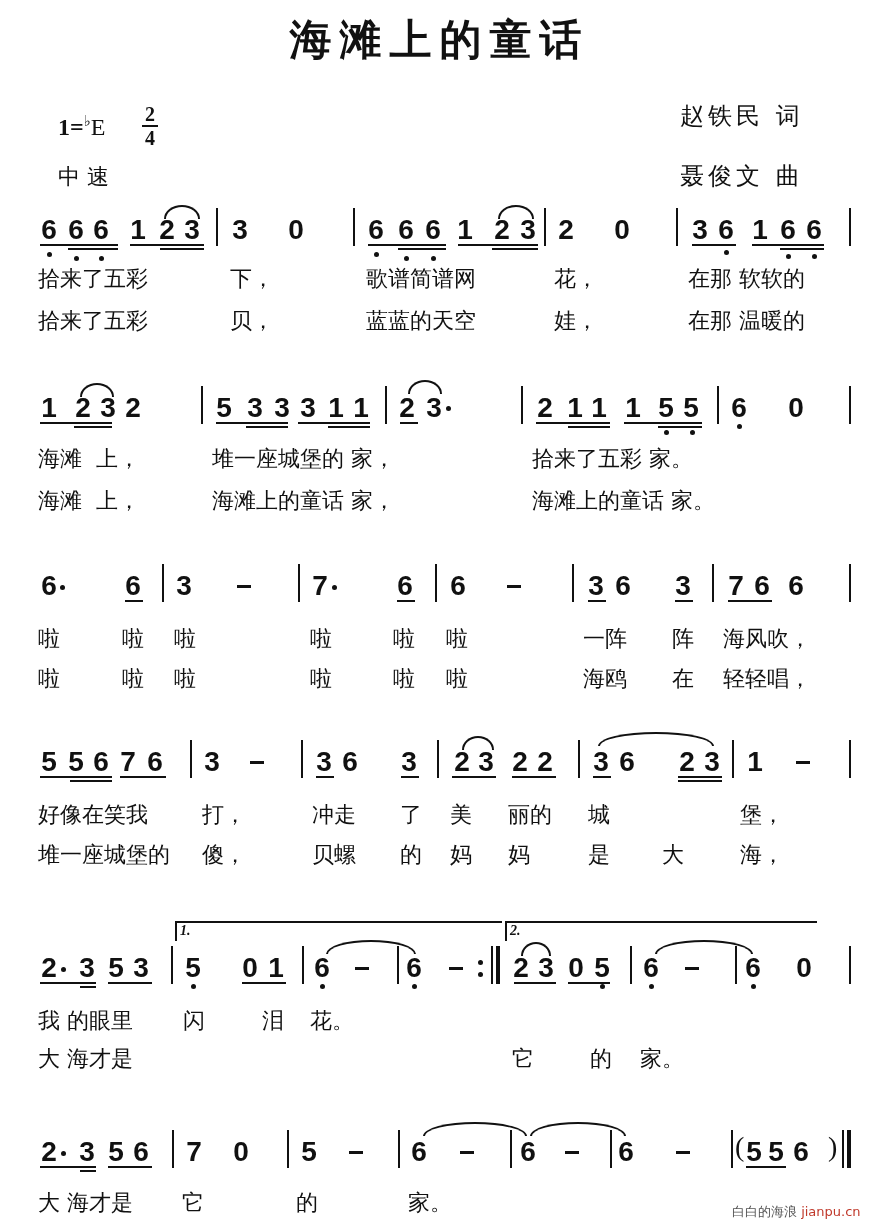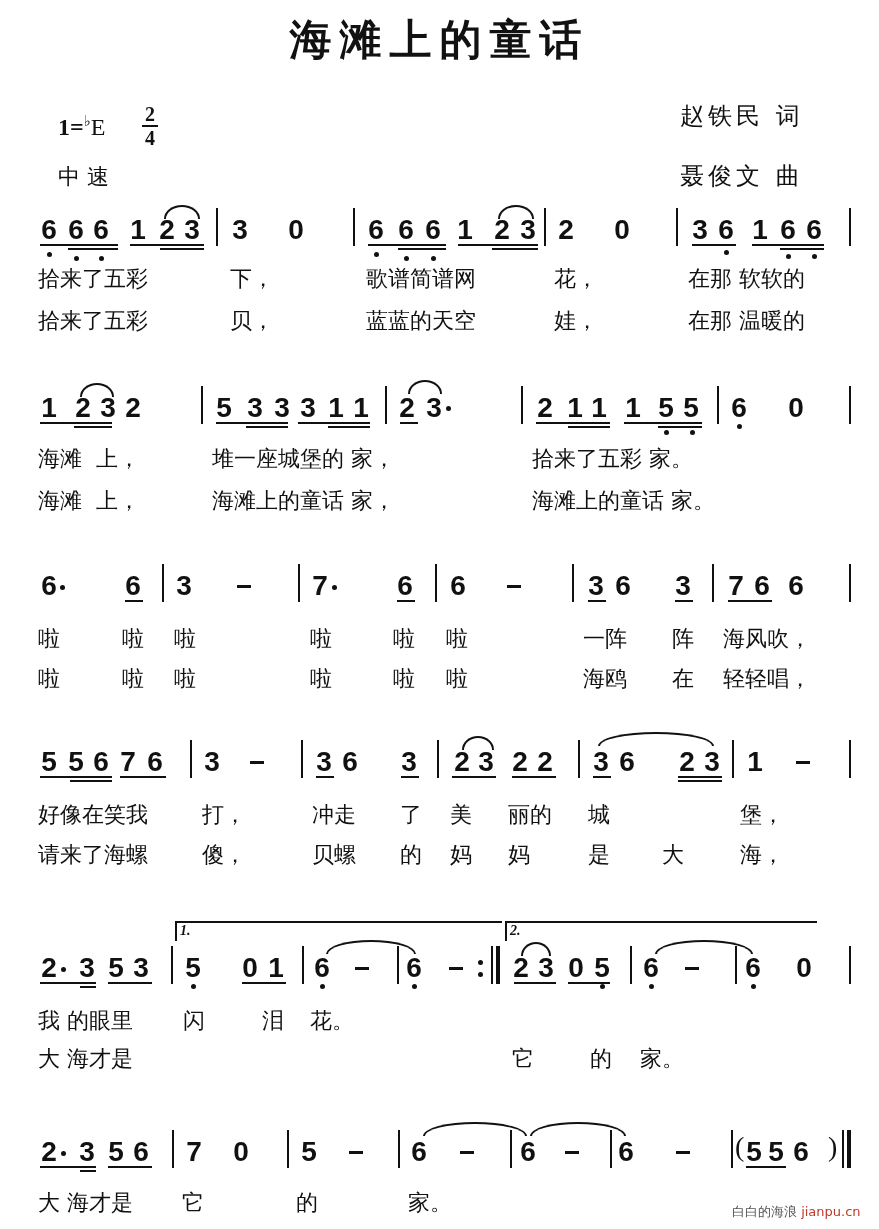--- a/index.html
+++ b/index.html
@@ -249,21 +249,21 @@
   <div class="bar" style="left:849px;top:740px;"></div>
 
   <div class="ly" style="left:38px;top:802px;">好像在笑我</div>
   <div class="ly" style="left:202px;top:802px;">打，</div>
   <div class="ly" style="left:312px;top:802px;">冲走</div>
   <div class="ly" style="left:400px;top:802px;">了</div>
   <div class="ly" style="left:450px;top:802px;">美</div>
   <div class="ly" style="left:508px;top:802px;">丽的</div>
   <div class="ly" style="left:588px;top:802px;">城</div>
   <div class="ly" style="left:740px;top:802px;">堡，</div>
-  <div class="ly" style="left:38px;top:842px;">请来了海螺</div>
+  <div class="ly" style="left:38px;top:842px;">堆一座城堡的</div>
   <div class="ly" style="left:202px;top:842px;">傻，</div>
   <div class="ly" style="left:312px;top:842px;">贝螺</div>
   <div class="ly" style="left:400px;top:842px;">的</div>
   <div class="ly" style="left:450px;top:842px;">妈</div>
   <div class="ly" style="left:508px;top:842px;">妈</div>
   <div class="ly" style="left:588px;top:842px;">是</div>
   <div class="ly" style="left:662px;top:842px;">大</div>
   <div class="ly" style="left:740px;top:842px;">海，</div>
 </div>
 

